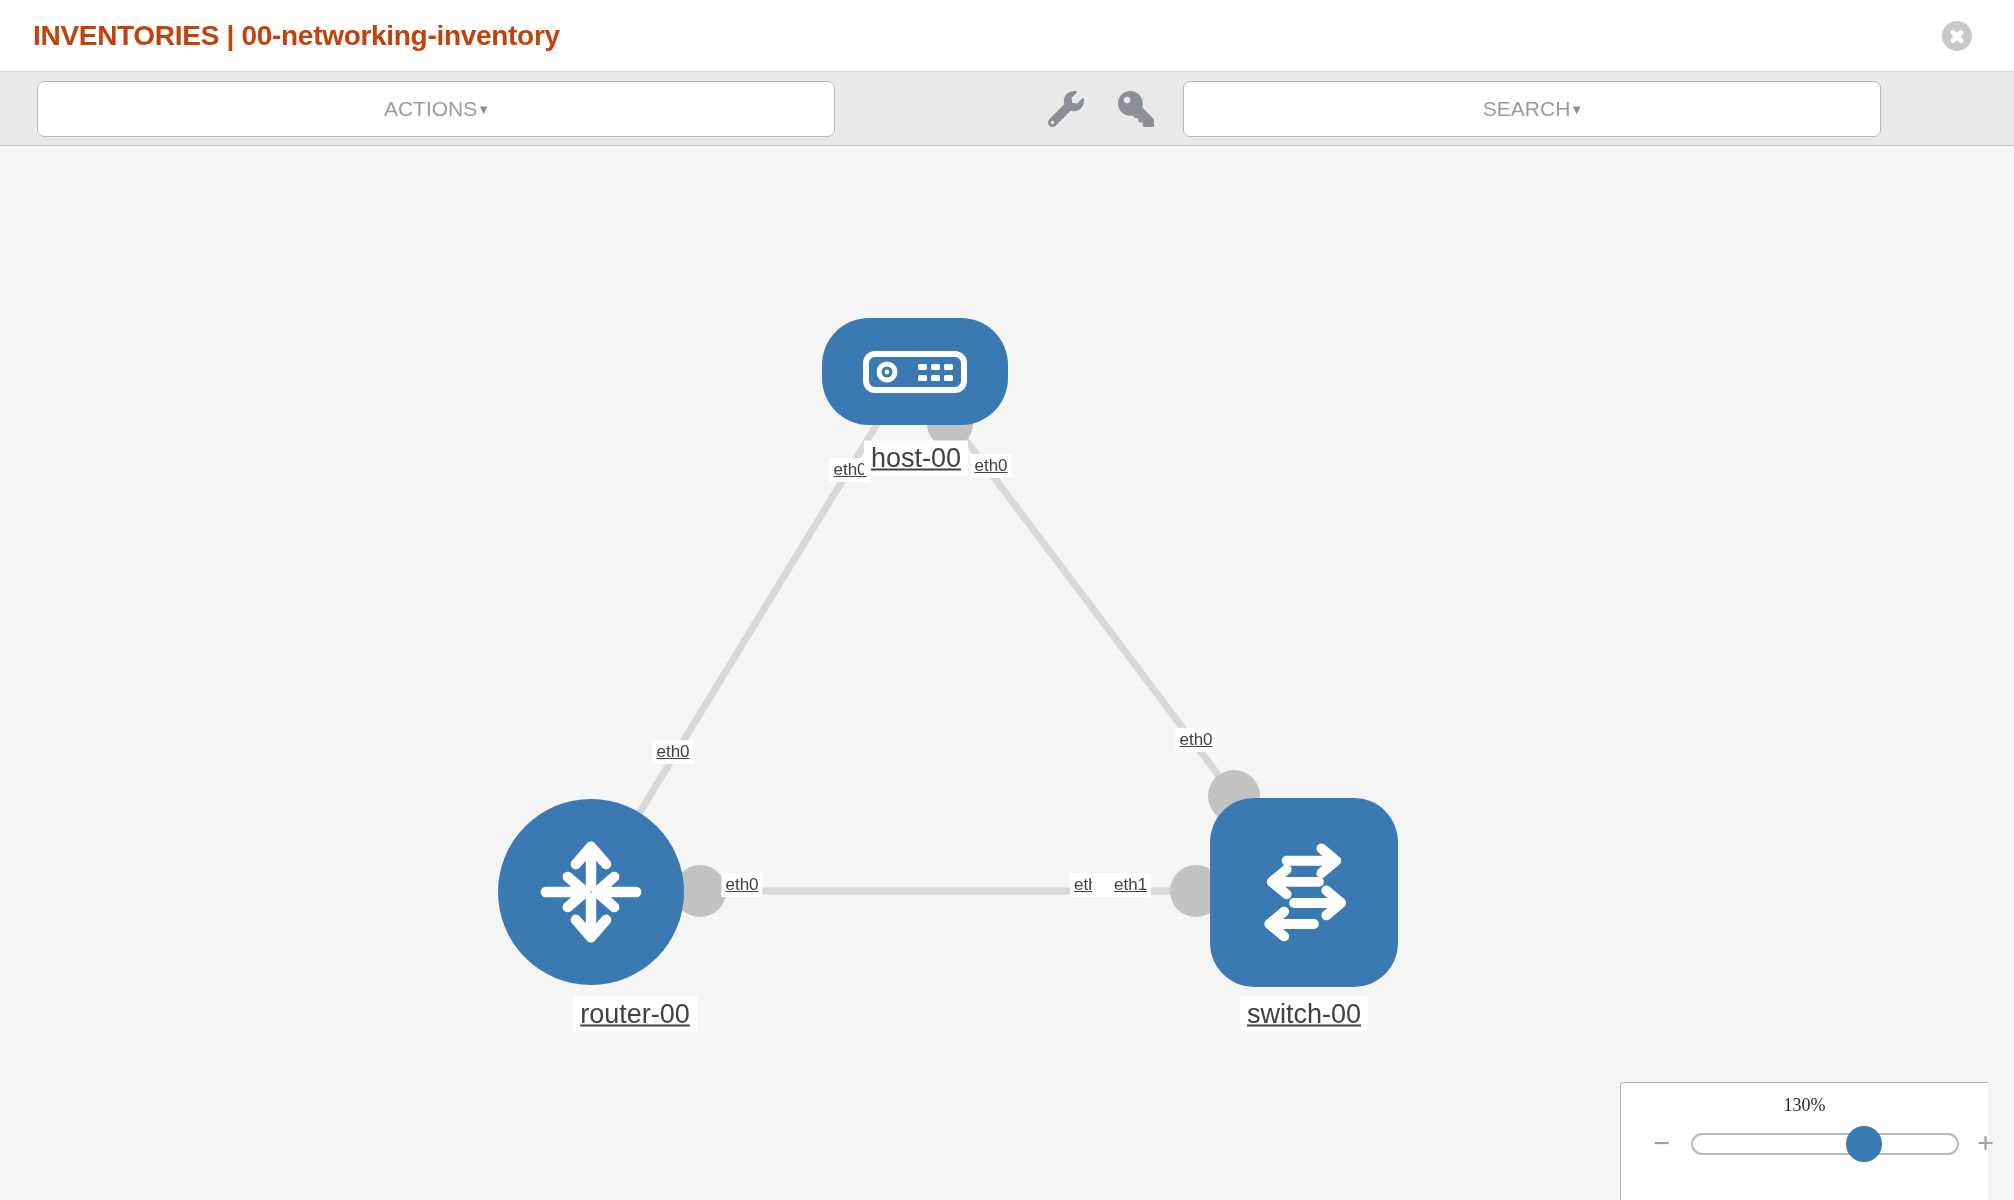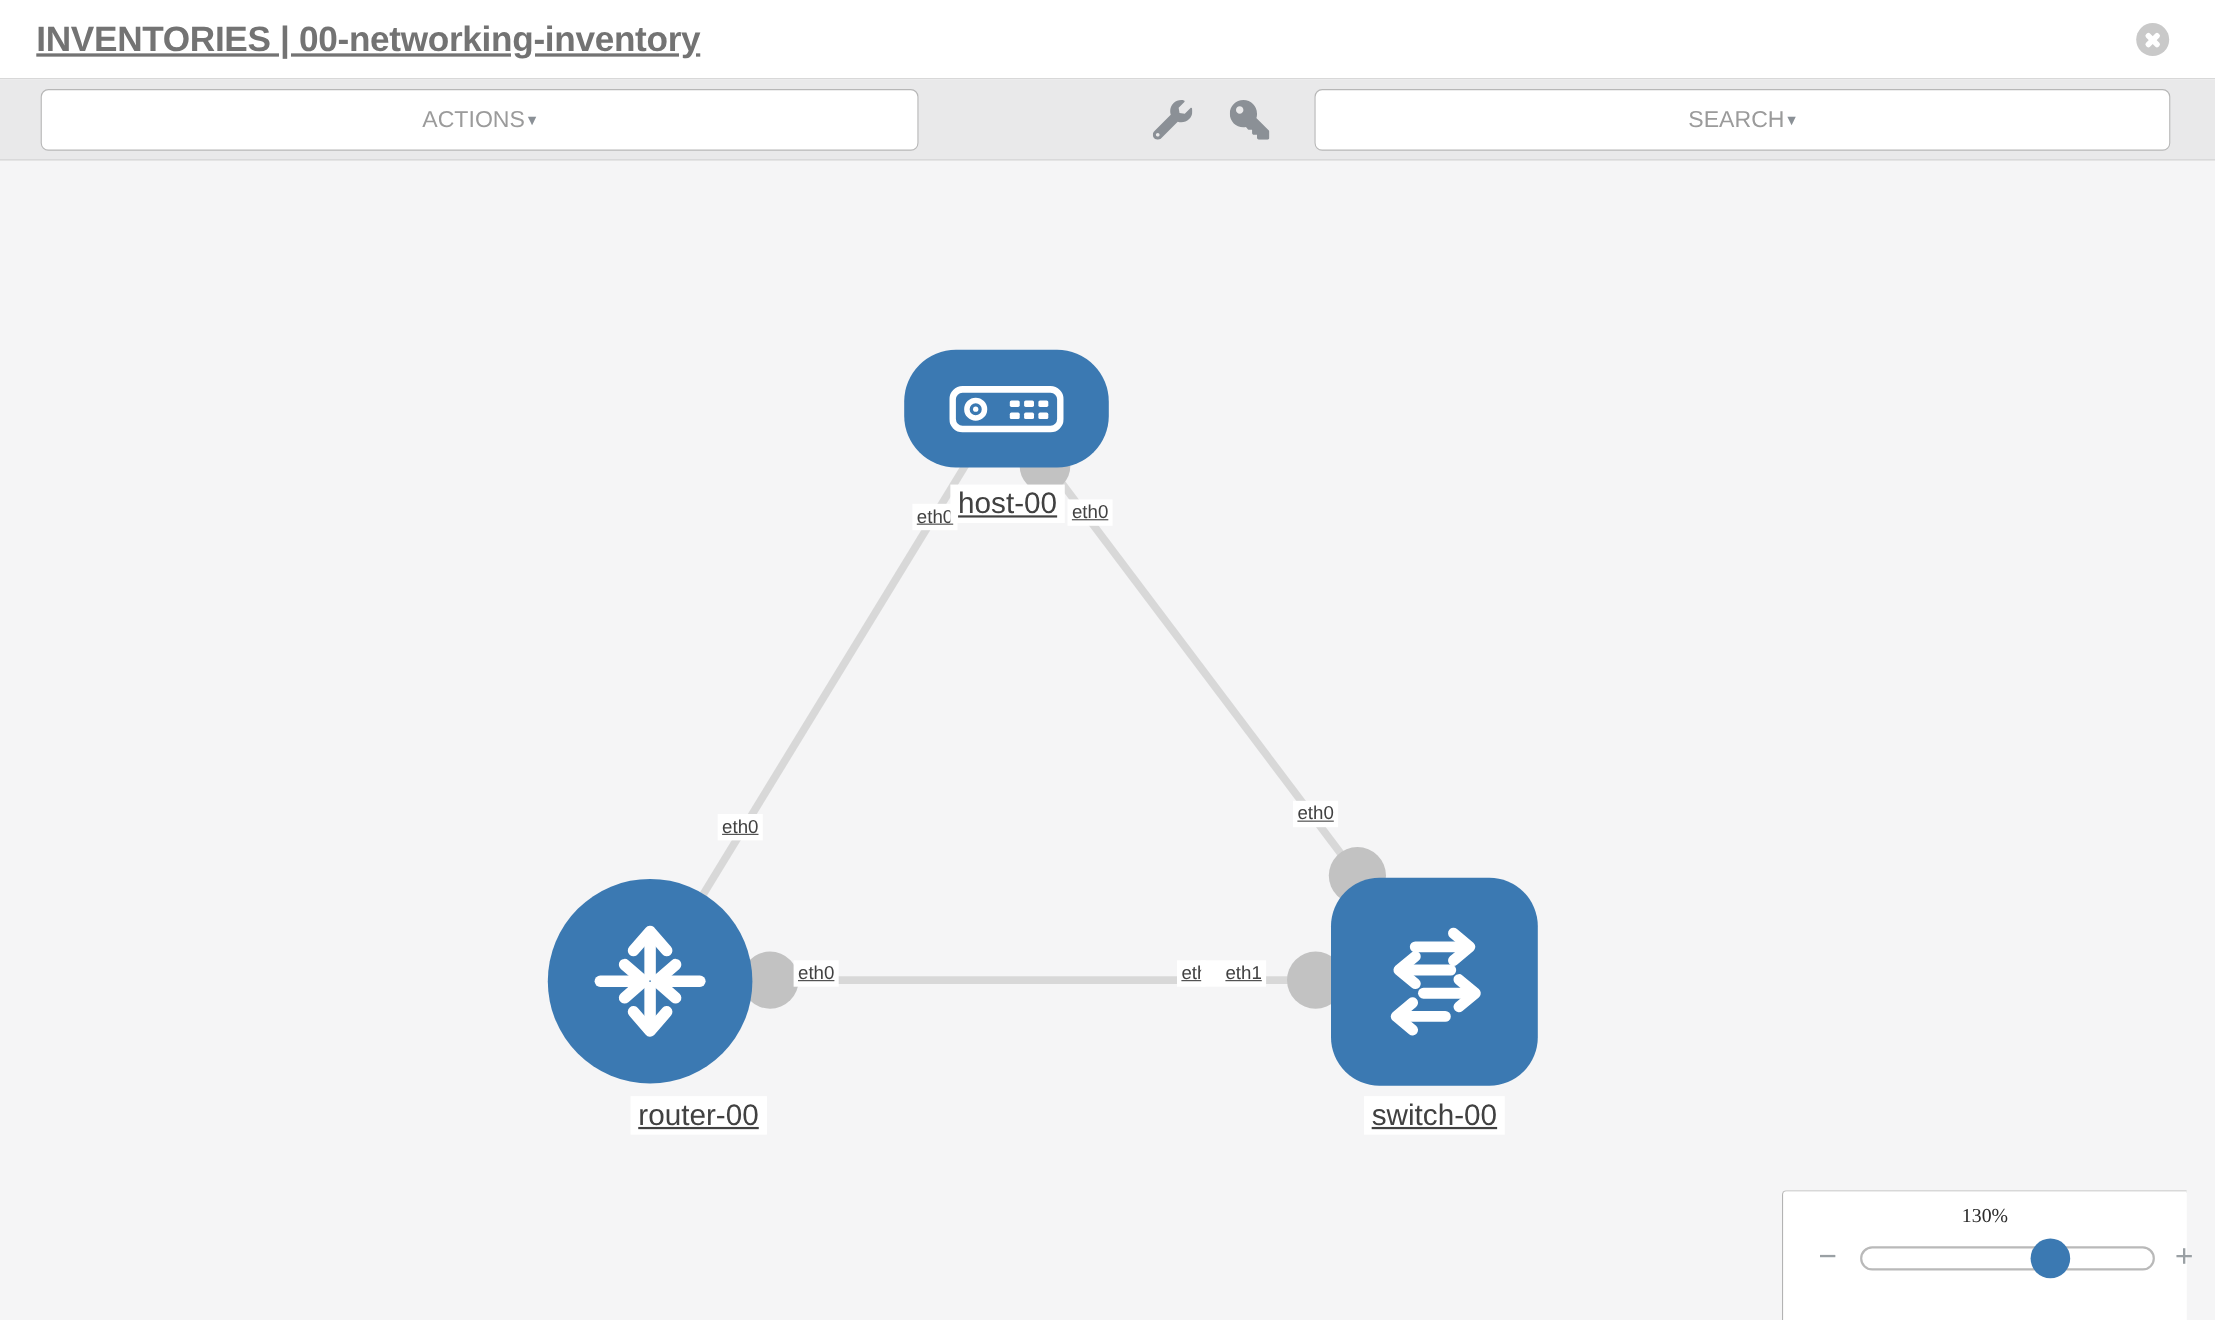--- a/index.html
+++ b/index.html
@@ -3,38 +3,38 @@
 <meta charset="utf-8">
 <style>
   * { box-sizing: border-box; margin: 0; padding: 0; }
   html,body { width: 2014px; height: 1200px; overflow: hidden;
     font-family: "Liberation Sans", sans-serif; background:#fff; }
 
   
   .header { position: relative; width: 100%; height: 72px; background: #ffffff;
     border-bottom: 1px solid #d4d4d4; }
   .page-title { position: absolute; left: 33px; top: 50%; transform: translateY(-50%);
-    font-size: 32px; font-weight: bold; color: #737373; letter-spacing: -0.3px; text-decoration: underline; }
+    font-size: 28px; font-weight: bold; color: #c2410c; letter-spacing: -0.3px; }
   .close-btn { position: absolute; left: 1942px; top: 21px; width: 30px; height: 30px;
     border-radius: 50%; background: #c9c9c9; cursor: pointer; }
   .close-btn::before, .close-btn::after { content:""; position:absolute; left: 7px; top: 12.5px;
     width: 16px; height: 5px; border-radius: 2px; background: #ffffff; }
   .close-btn::before { transform: rotate(45deg); }
   .close-btn::after  { transform: rotate(-45deg); }
 
   
   .toolbar { position: relative; width: 100%; height: 74px; background: #e9e9ea;
     border-bottom: 1px solid #c9c9c9; }
   .select-box { position: absolute; top: 9px; height: 56px; background: #ffffff;
     border: 1px solid #b7b7b7; border-radius: 7px; display: flex; align-items: center;
     justify-content: center; padding: 0 20px 0 22px; cursor: pointer; }
   .select-box .sel-label { font-size: 21px; color: #9b9b9b; }
   .select-box .caret { font-size: 13px; color: #8a9096; }
   .actions-box { left: 37px; width: 798px; }
-  .search-box  { left: 1183px; width: 778px; margin-left: 12px; }
+  .search-box  { left: 1183px; width: 698px; }
   .tool-icon { position: absolute; top: 19px; width: 36px; height: 36px; cursor: pointer; }
   .wrench-pos { left: 1048px; }
   .key-pos { left: 1118px; }
   .tool-icon svg { width: 100%; height: 100%; fill: #8b9096; }
 
   
   .canvas { position: relative; width: 2014px; height: 1054px; background: #f5f5f6; }
   .links-layer { position: absolute; left: 0; top: 0; z-index: 1; }
 
   .node { position: absolute; background: #3b79b2; z-index: 2;

